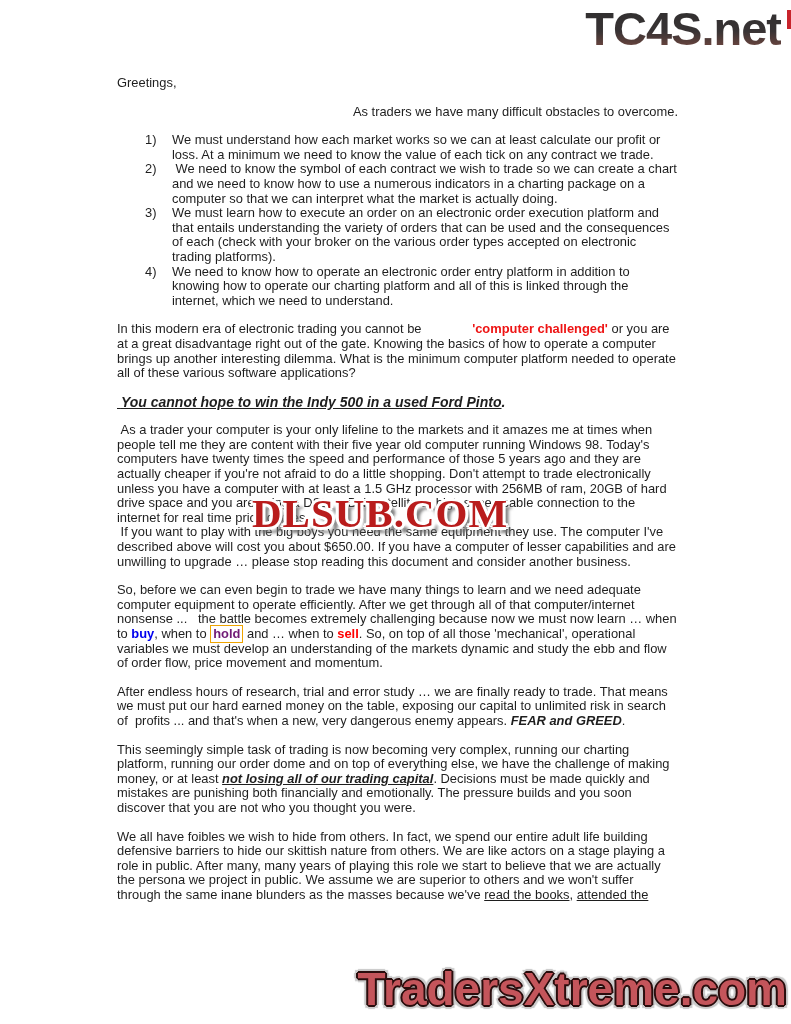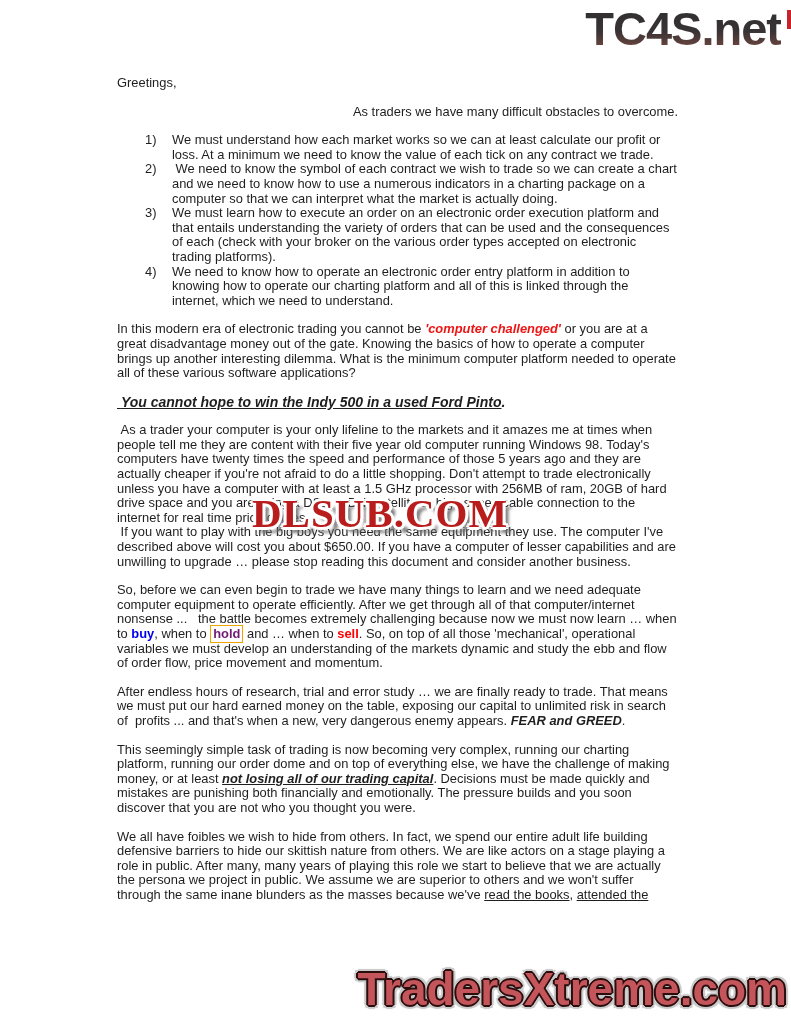--- a/index.html
+++ b/index.html
@@ -34,21 +34,21 @@
     font-size:12.9px;line-height:14.6px;
   }
   .content p{margin:0 0 14px 0;white-space:pre-wrap;}
   .content p.m0{margin-bottom:0;}
   .greeting{margin-bottom:14px;}
   .intro{margin-bottom:0;text-align:right;}
   .olist{margin:0 0 14px 0;}
   .li{position:relative;padding-left:55px;}
   .li .num{position:absolute;left:28px;top:0;}
   .li .litext{white-space:pre-wrap;}
-  .red-em{color:#ee1414;font-weight:bold;font-style:italic;}
+  .red-em{color:#ee1414;font-weight:bold;margin-left:47px;}
   .heading{
     font-size:14px;font-weight:bold;font-style:italic;
     margin:0 0 16px 0;white-space:pre-wrap;
   }
   .heading .hu{text-decoration:underline;}
   .word-buy{color:#0000ee;font-weight:bold;}
   .word-hold{
     color:#701a75;font-weight:bold;
     border:1px solid #efa400;
     padding:0 2px 1px 2px;
@@ -115,21 +115,21 @@
         <span class="num">2)</span><span class="litext"> We need to know the symbol of each contract we wish to trade so we can create a chart and we need to know how to use a numerous indicators in a charting package on a computer so that we can interpret what the market is actually doing.</span>
       </div>
       <div class="li">
         <span class="num">3)</span><span class="litext">We must learn how to execute an order on an electronic order execution platform and that entails understanding the variety of orders that can be used and the consequences of each (check with your broker on the various order types accepted on electronic trading platforms).</span>
       </div>
       <div class="li">
         <span class="num">4)</span><span class="litext">We need to know how to operate an electronic order entry platform in addition to knowing how to operate our charting platform and all of this is linked through the internet, which we need to understand.</span>
       </div>
     </div>
 
-    <p><span>In this modern era of electronic trading you cannot be </span><span class="red-em">'computer challenged'</span><span> or you are at a great disadvantage money out of the gate. Knowing the basics of how to operate a computer brings up another interesting dilemma. What is the minimum computer platform needed to operate all of these various software applications?</span></p>
+    <p><span>In this modern era of electronic trading you cannot be </span><span class="red-em">'computer challenged'</span><span> or you are at a great disadvantage right out of the gate. Knowing the basics of how to operate a computer brings up another interesting dilemma. What is the minimum computer platform needed to operate all of these various software applications?</span></p>
 
     <p class="heading"><span class="hu"> You cannot hope to win the Indy 500 in a used Ford Pinto</span><span>.</span></p>
 
     <p class="m0"> As a trader your computer is your only lifeline to the markets and it amazes me at times when people tell me they are content with their five year old computer running Windows 98. Today's computers have twenty times the speed and performance of those 5 years ago and they are actually cheaper if you're not afraid to do a little shopping. Don't attempt to trade electronically unless you have a computer with at least a 1.5 GHz processor with 256MB of ram, 20GB of hard drive space and you are using a DSL, ISDN, satellite or high speed cable connection to the internet for real time price quotes.</p>
     <p> If you want to play with the big boys you need the same equipment they use. The computer I've described above will cost you about $650.00. If you have a computer of lesser capabilities and are unwilling to upgrade … please stop reading this document and consider another business.</p>
 
     <p><span>So, before we can even begin to trade we have many things to learn and we need adequate computer equipment to operate efficiently. After we get through all of that computer/internet nonsense ...   the battle becomes extremely challenging because now we must now learn … when to </span><span class="word-buy">buy</span><span>, when to </span><span class="word-hold">hold</span><span> and … when to </span><span class="word-sell">sell</span><span>. So, on top of all those 'mechanical', operational variables we must develop an understanding of the markets dynamic and study the ebb and flow of order flow, price movement and momentum.</span></p>
 
     <p><span>After endless hours of research, trial and error study … we are finally ready to trade. That means we must put our hard earned money on the table, exposing our capital to unlimited risk in search of  profits ... and that's when a new, very dangerous enemy appears. </span><span class="bi">FEAR and GREED</span><span>.</span></p>
 

